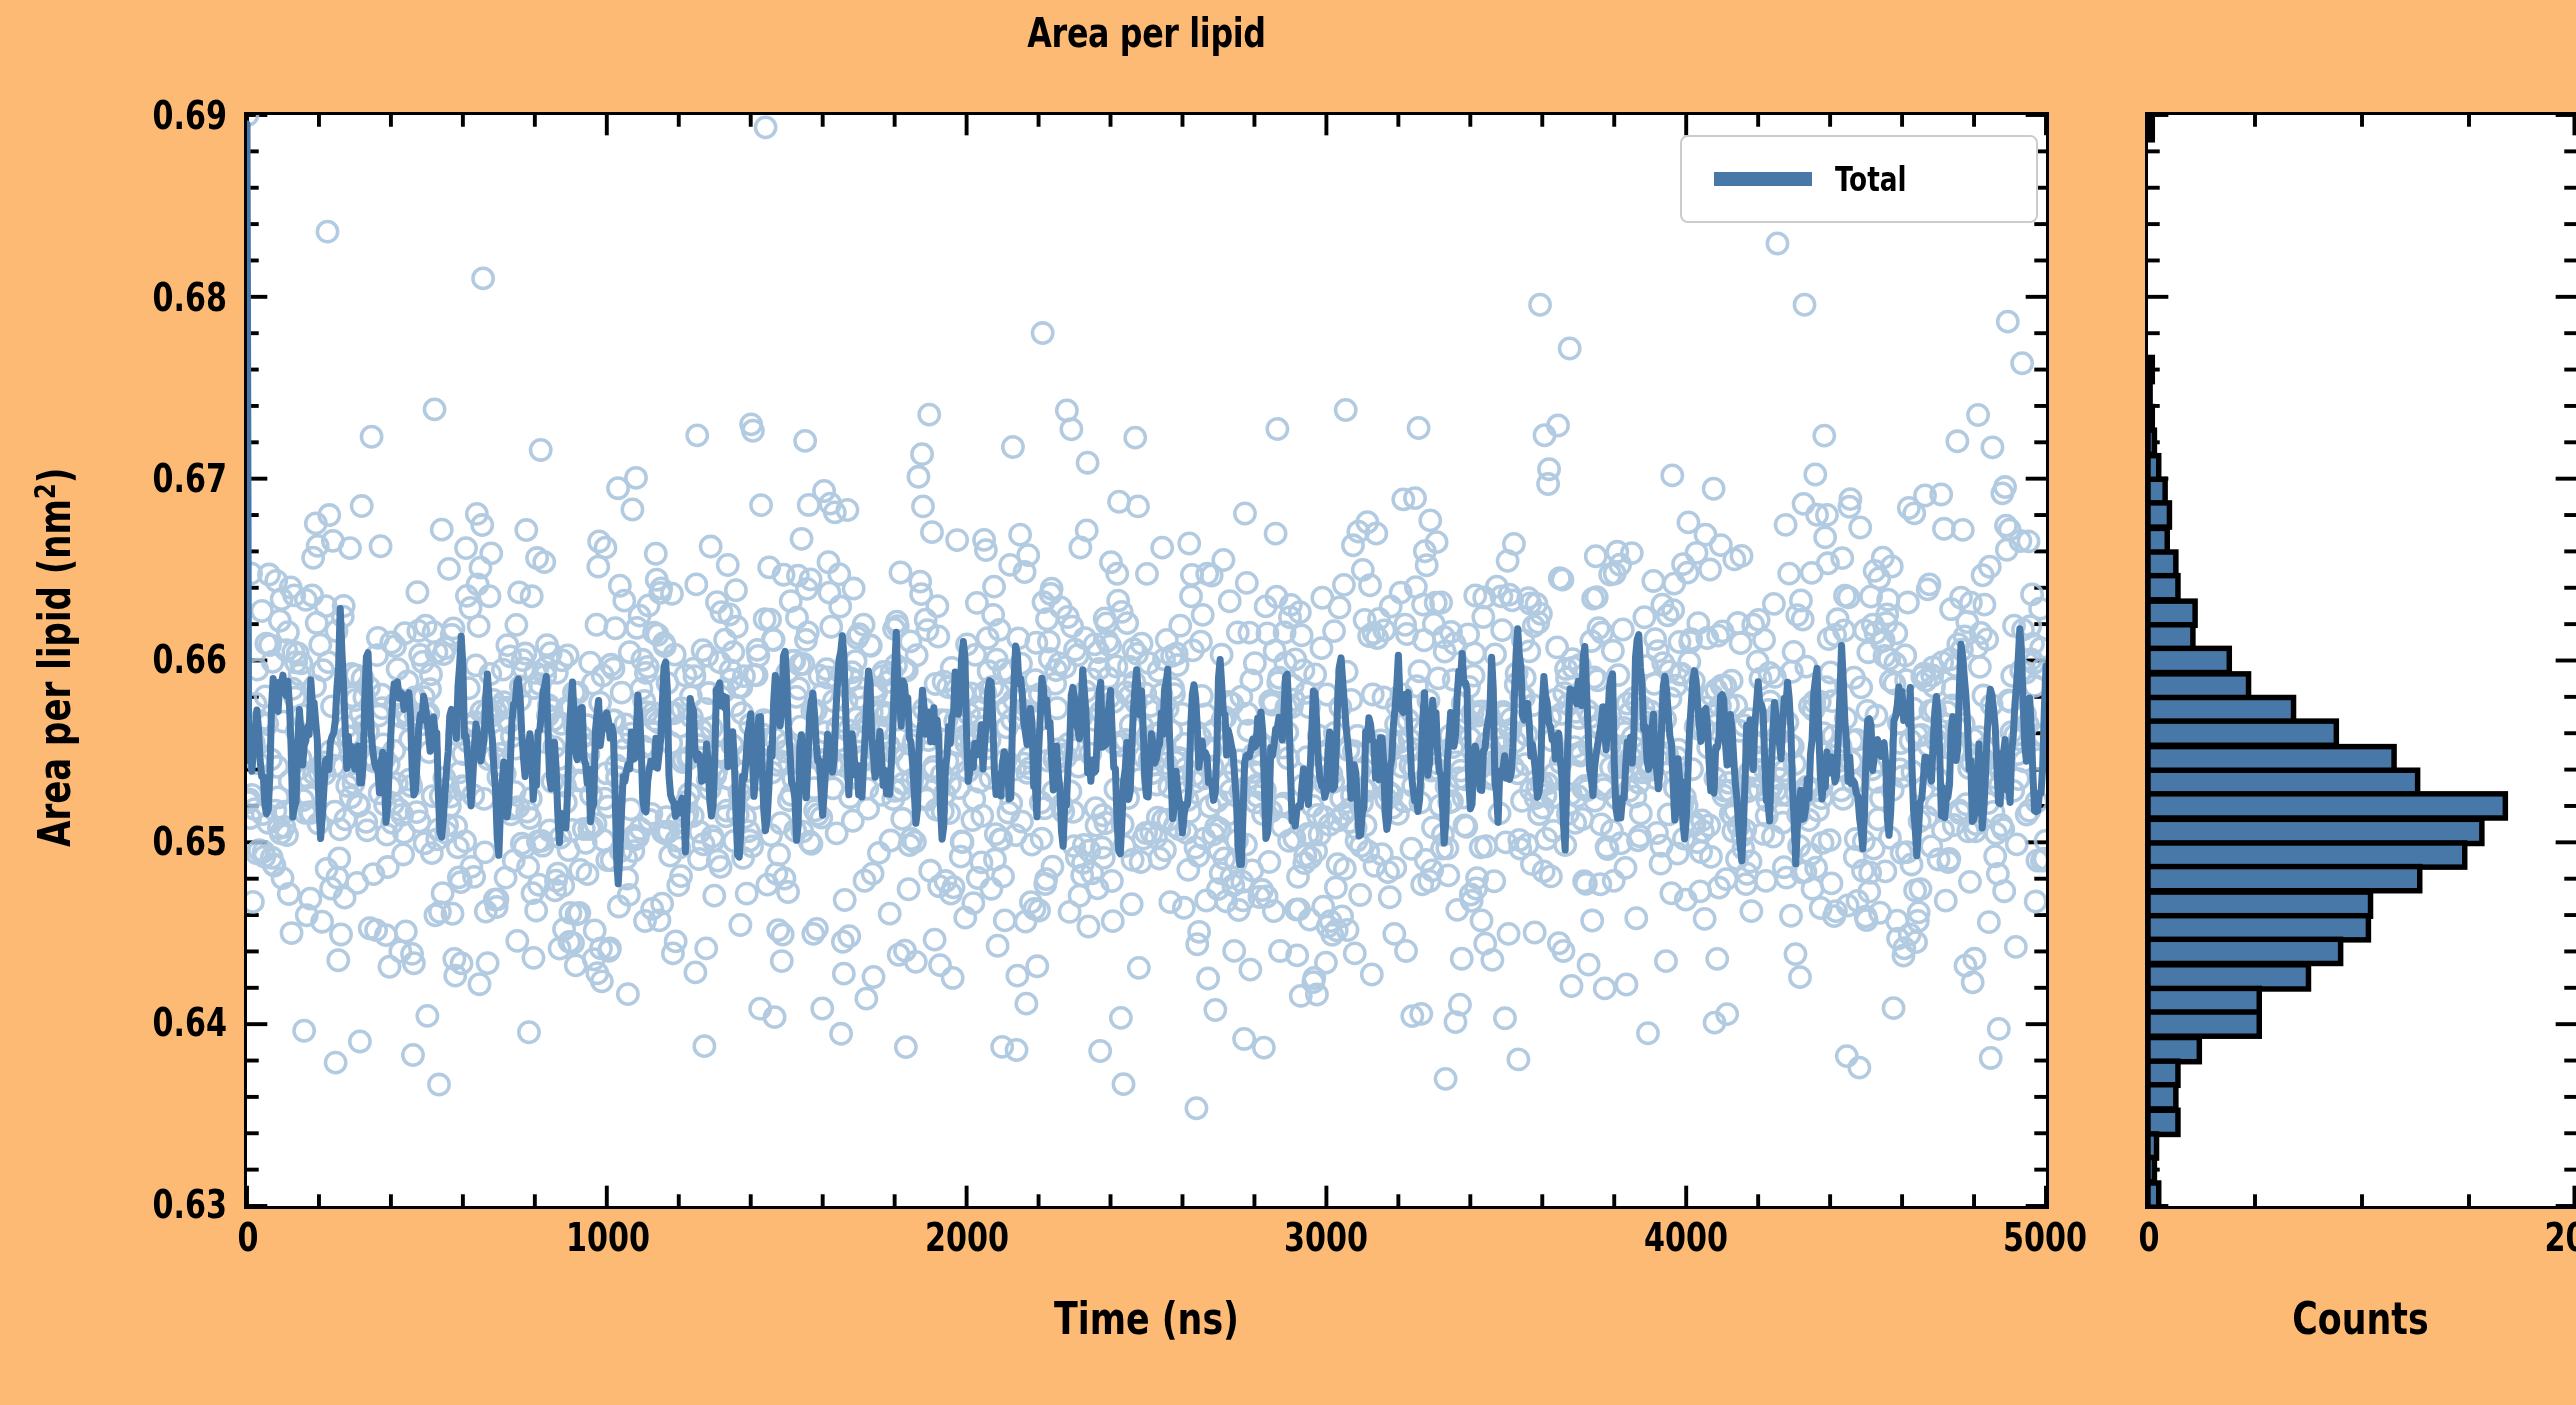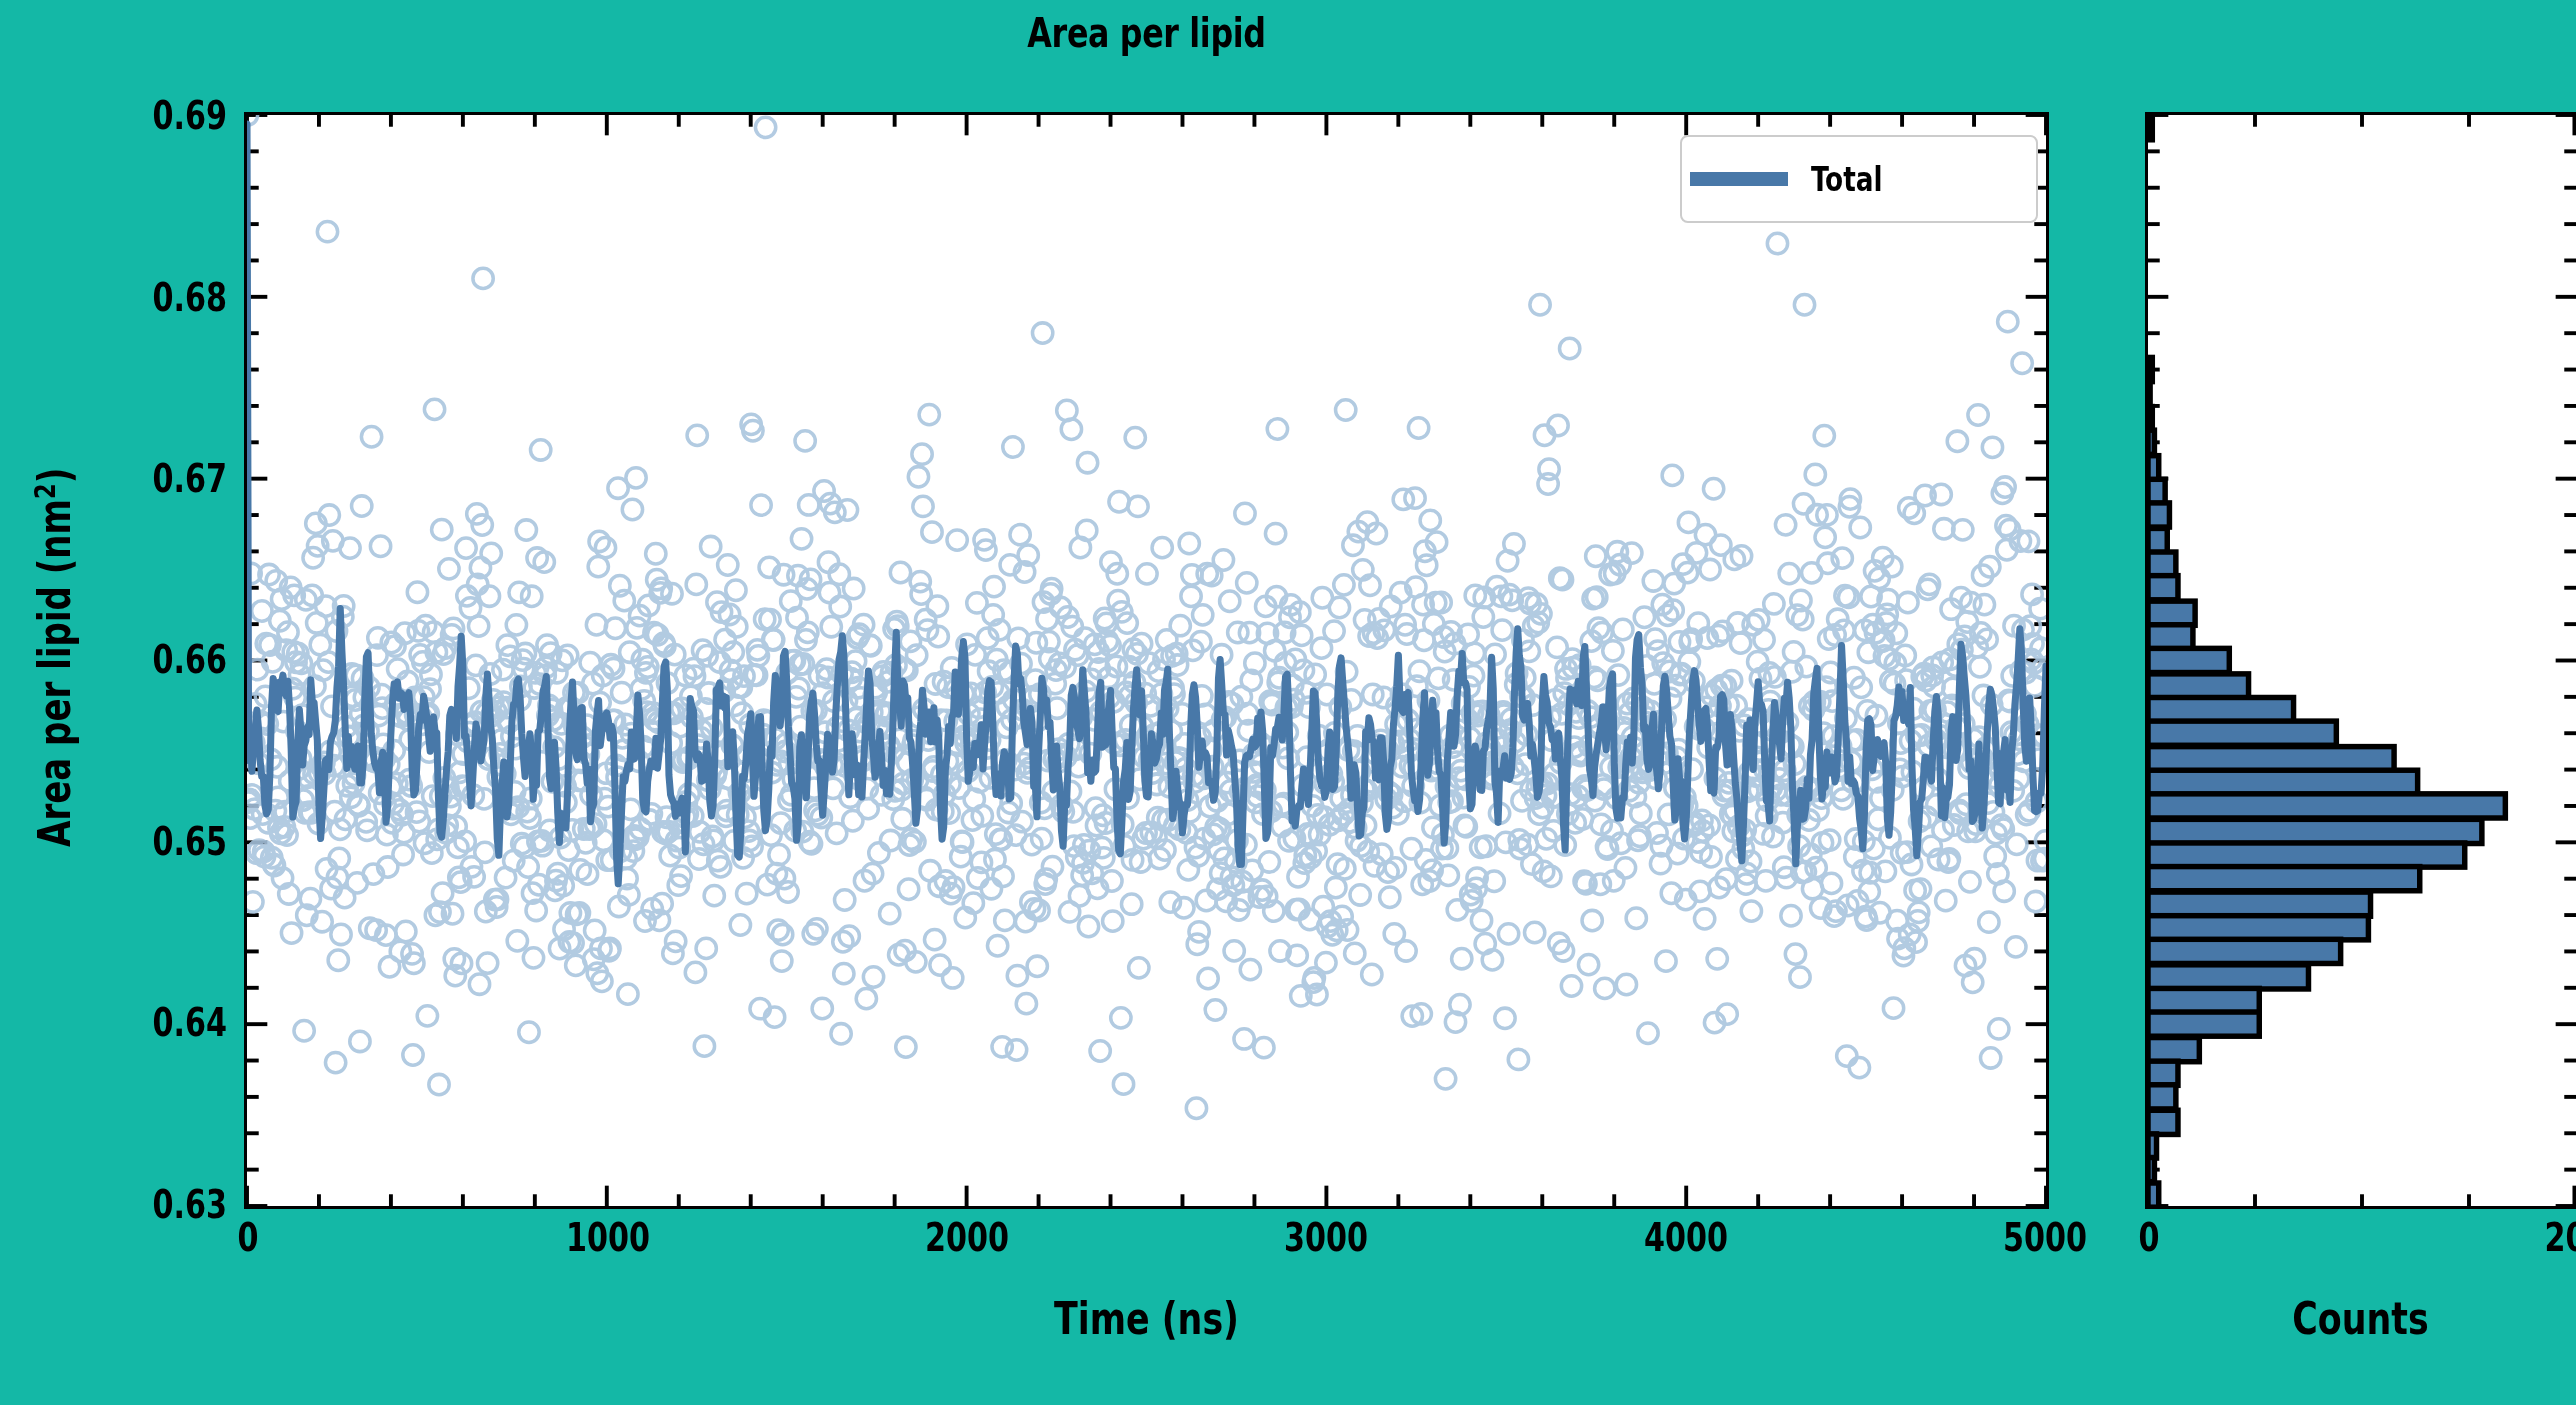--- a/index.html
+++ b/index.html
@@ -1,19 +1,19 @@
 <!DOCTYPE html>
 <html style="font-size:12.5px"><head>
 <meta charset="utf-8">
 <style>
   html,body{margin:0;padding:0;background:#ffffff;}
   body{width:2576px;height:1405px;position:relative;overflow:hidden;
        font-family:"DejaVu Sans Condensed","Liberation Sans",sans-serif;}
 
-  #root{position:absolute;inset:0;background:#14b8a6;}
+  #root{position:absolute;inset:0;background:#fdba74;}
 
   
   .fig-title{
     position:absolute; left:244px; width:1805px; top:9.4px;
     text-align:center; font-weight:bold; font-size:41px; color:#000;
     letter-spacing:-0.4px; transform:scaleX(0.86); transform-origin:center top;
   }
   .xlabel{
     position:absolute; left:244px; width:1805px; top:1292px;
     text-align:center; font-weight:bold; font-size:45px; color:#000;
@@ -49,21 +49,21 @@
     position:absolute; width:234px; text-align:center;
     font-weight:bold; font-size:39px; color:#000; line-height:1;
     transform:scaleX(0.86); transform-origin:center top;
   }
 
   
   #legend{
     position:absolute; left:1680px; top:135px; width:358px;
     box-sizing:border-box;
     background:#fff; border:2.3px solid #cccccc; border-radius:7.8px;
-    padding:17px 20px 17px 8px;
+    padding:17px 20px 17px 32px;
   }
   .legend-row{display:flex; align-items:center; height:50px;}
   .legend-swatch{width:98px; height:13.3px; flex:0 0 auto; margin-right:23.4px;}
   .legend-label{font-weight:bold; font-size:34px; color:#000; white-space:nowrap;
                 transform:scaleX(0.86); transform-origin:left center;}
 </style>
 </head>
 <body>
 
 <div id="root">

